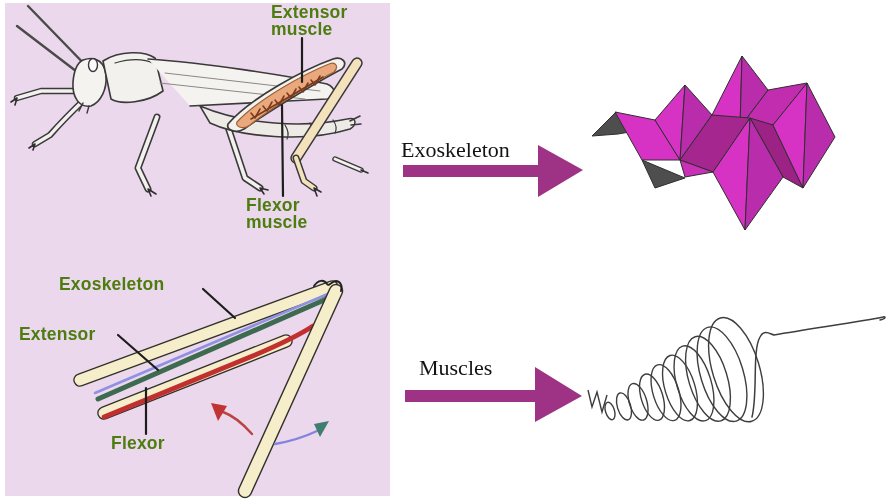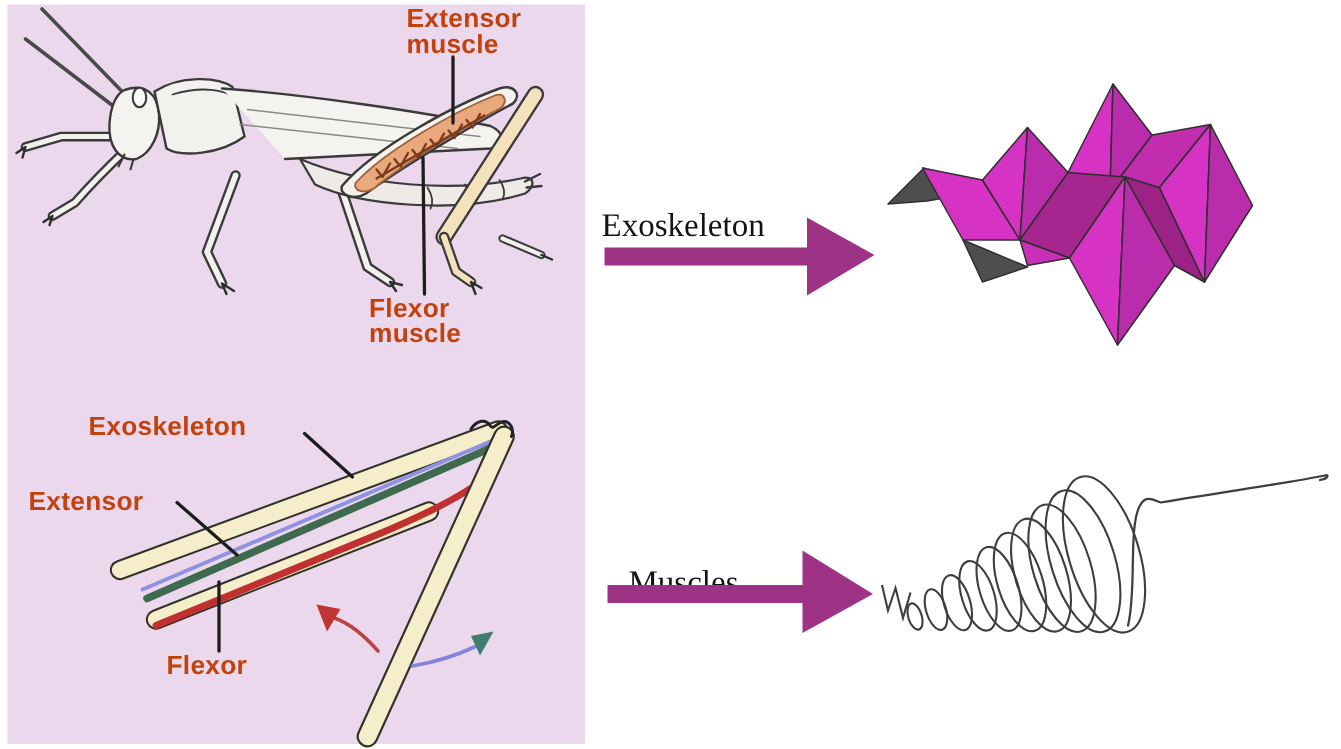--- a/index.html
+++ b/index.html
@@ -1,21 +1,21 @@
 <!DOCTYPE html>
 <html><head>
 <meta charset="utf-8">
 <style>
   html,body{margin:0;padding:0;background:#ffffff;}
   .page{position:relative;width:894px;height:499px;background:#ffffff;overflow:hidden;
         font-family:"Liberation Sans",sans-serif;}
   .left-panel{position:absolute;left:5px;top:3px;width:385px;height:493px;background:#ecd8ed;}
   .abs{position:absolute;}
   .lbl-sans{position:absolute;font-family:"Liberation Sans",sans-serif;font-weight:bold;
-            font-size:17.5px;line-height:17px;color:#c2410c;letter-spacing:.2px;white-space:nowrap;}
+            font-size:17.5px;line-height:17px;color:#4d7c0f;letter-spacing:.2px;white-space:nowrap;}
   .lbl-serif{position:absolute;font-family:"Liberation Serif",serif;font-size:22px;
              line-height:23px;color:#131313;white-space:nowrap;}
   svg{display:block;}
 </style>
 </head>
 <body>
 
 <div class="page">
 
   <div class="left-panel" style="background: rgb(236, 216, 237);"></div>
@@ -178,21 +178,21 @@
 
       <polygon points="177,80 200,87 230,150 210,139" fill="#9c2385"></polygon>
       <polygon points="234,45 200,87 230,150" fill="#d633c4"></polygon>
       <polygon points="234,45 230,150 262,99" fill="#b92cab"></polygon>
 
       <polygon points="177,80 140,134 172,192" fill="#d633c4"></polygon>
       <polygon points="177,80 172,192 210,139" fill="#b92cab"></polygon>
     </g>
   </svg>
 
-  <div class="lbl-serif" style="left:419px;top:376px">Muscles</div>
+  <div class="lbl-serif" style="left:419px;top:356px">Muscles</div>
   <svg class="abs" style="left:403px;top:365px" width="180" height="60" viewBox="0 0 180 60">
     <polygon points="2,25 132,25 132,2 179,31 132,57 132,37 2,37" fill="#9e3386"></polygon>
   </svg>
 
   <svg class="abs" style="left:580px;top:295px" width="314" height="145" viewBox="0 0 314 145">
     <g id="coil-group" fill="none" stroke="#3e3e3e" stroke-width="1.4" stroke-linecap="round">
         <ellipse cx="30" cy="116" rx="4.5" ry="9.0" transform="rotate(-17 30 116)"></ellipse>
         <ellipse cx="44" cy="111.4" rx="6.6" ry="14.0" transform="rotate(-17 44 111.4)"></ellipse>
         <ellipse cx="58" cy="106.8" rx="8.7" ry="19.0" transform="rotate(-17 58 106.8)"></ellipse>
         <ellipse cx="72" cy="102.2" rx="10.8" ry="24.0" transform="rotate(-17 72 102.2)"></ellipse>

